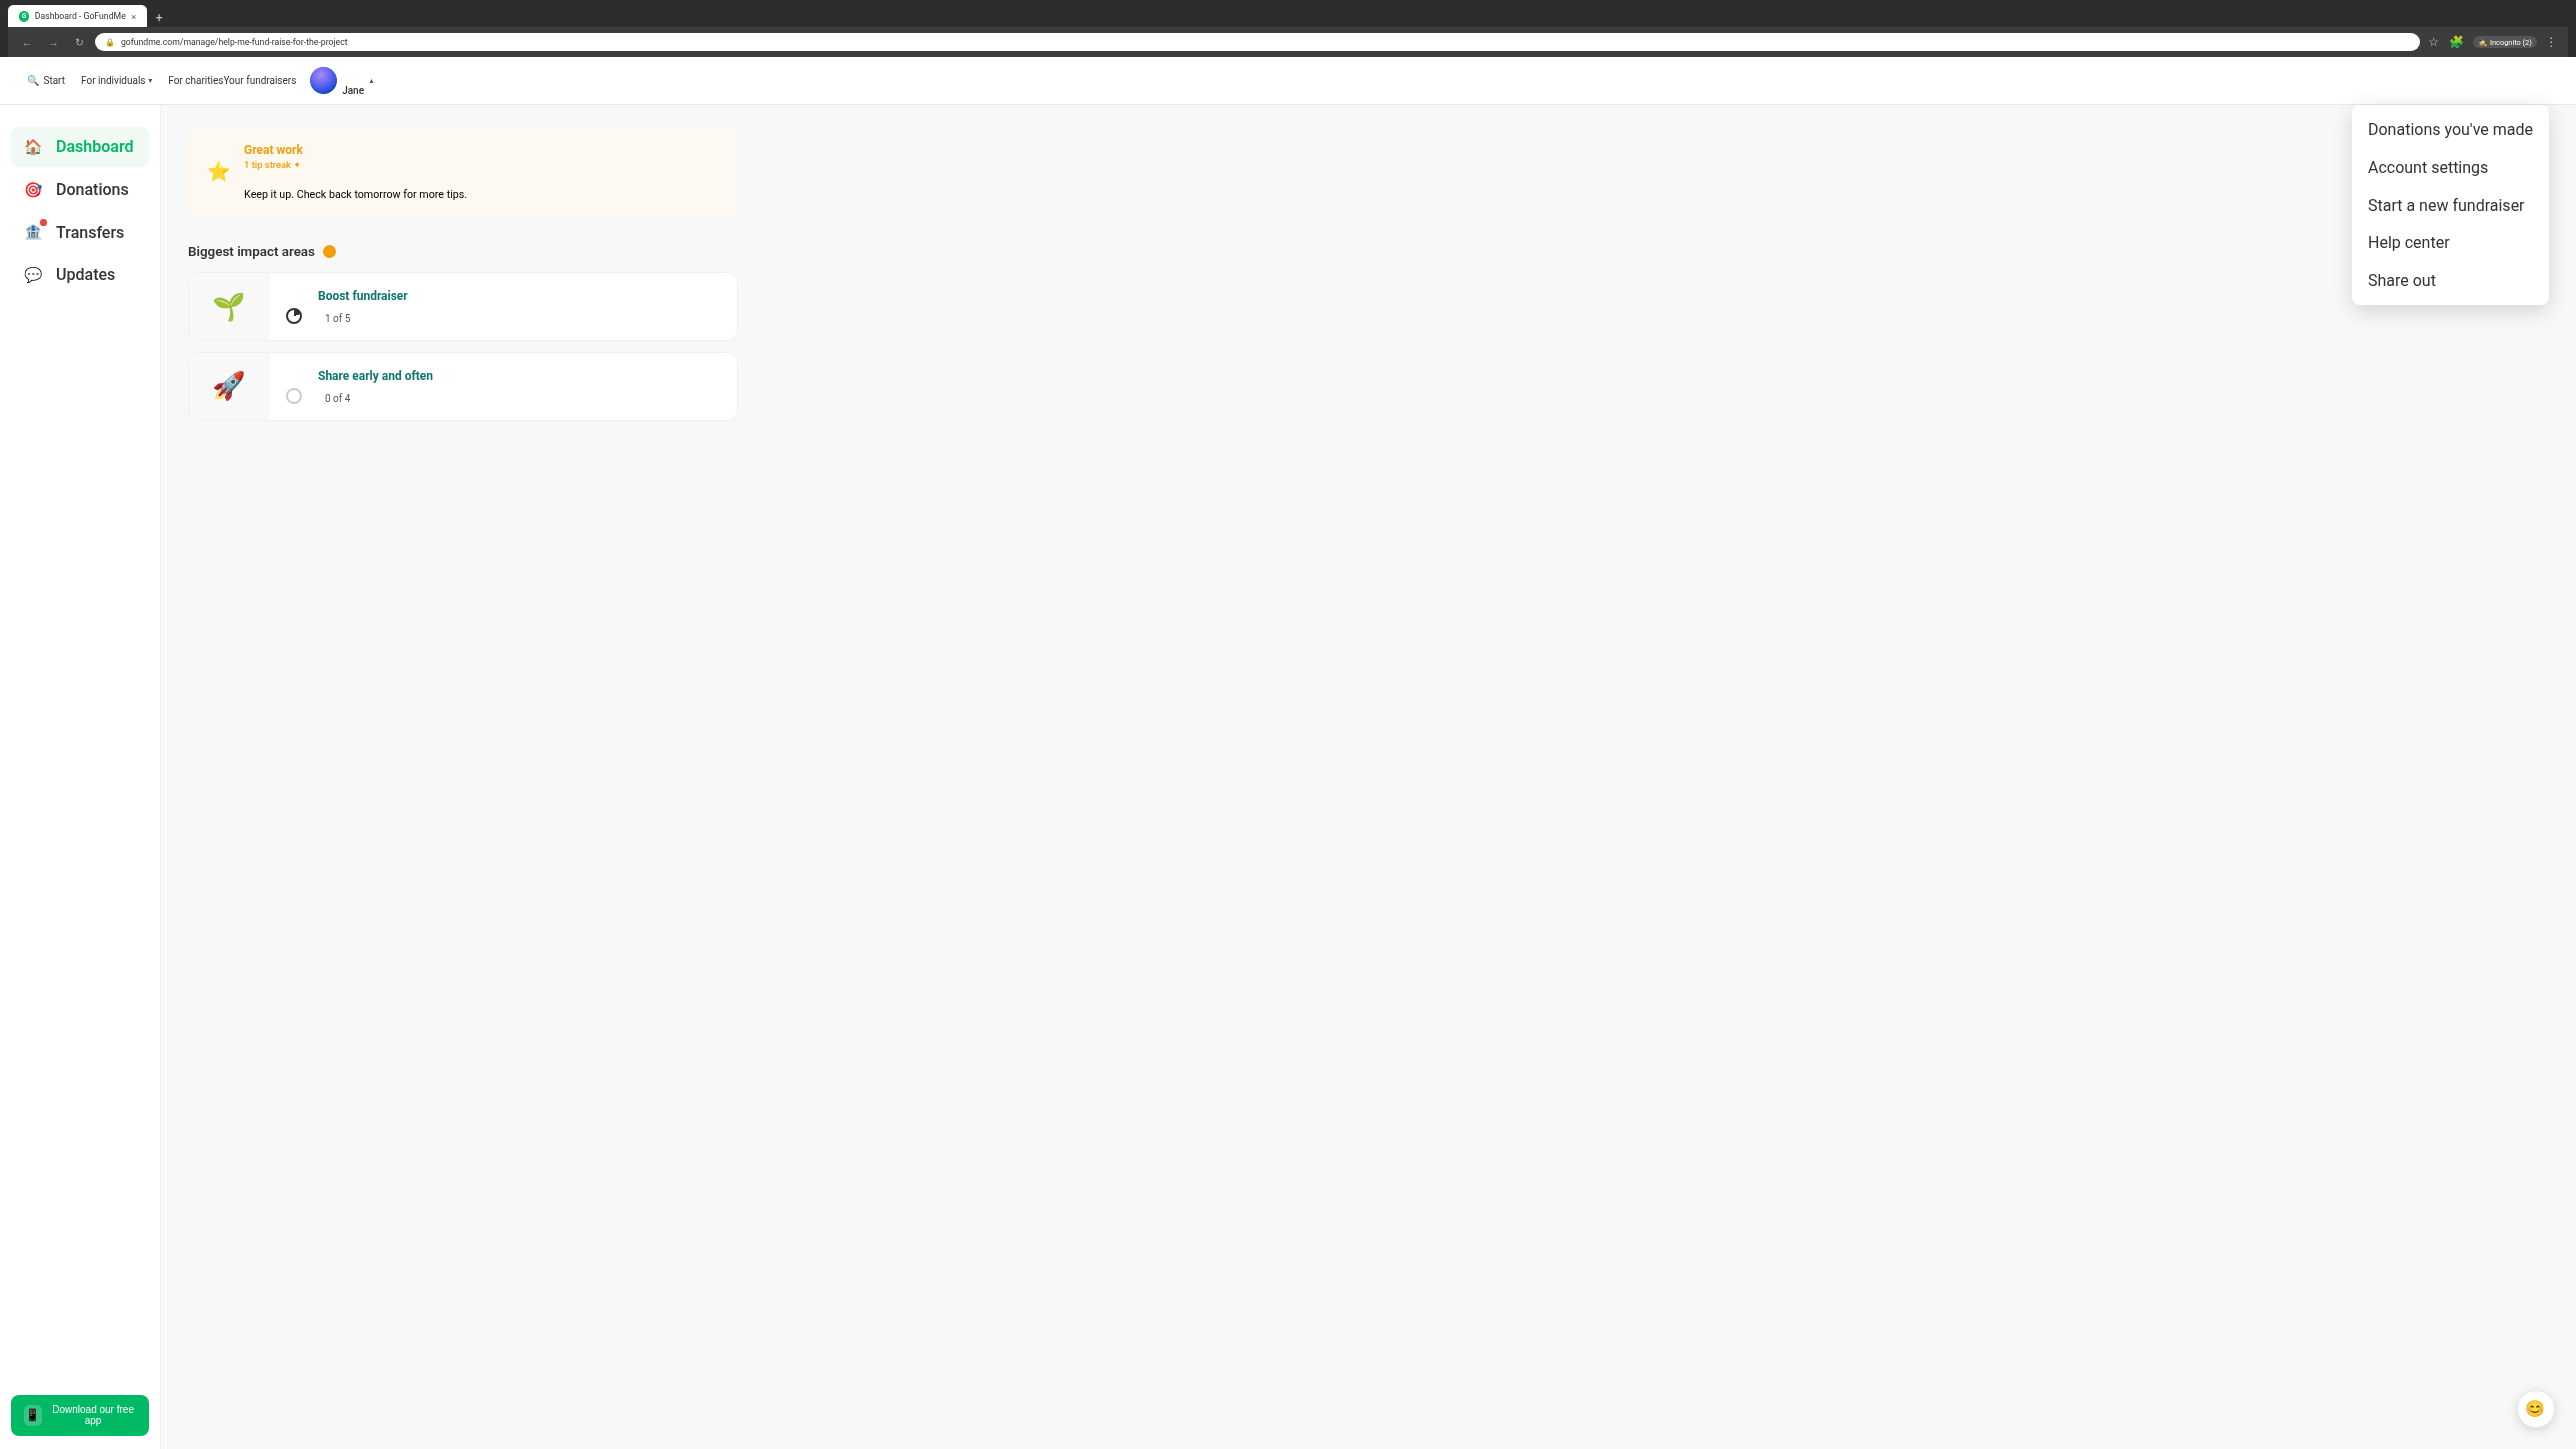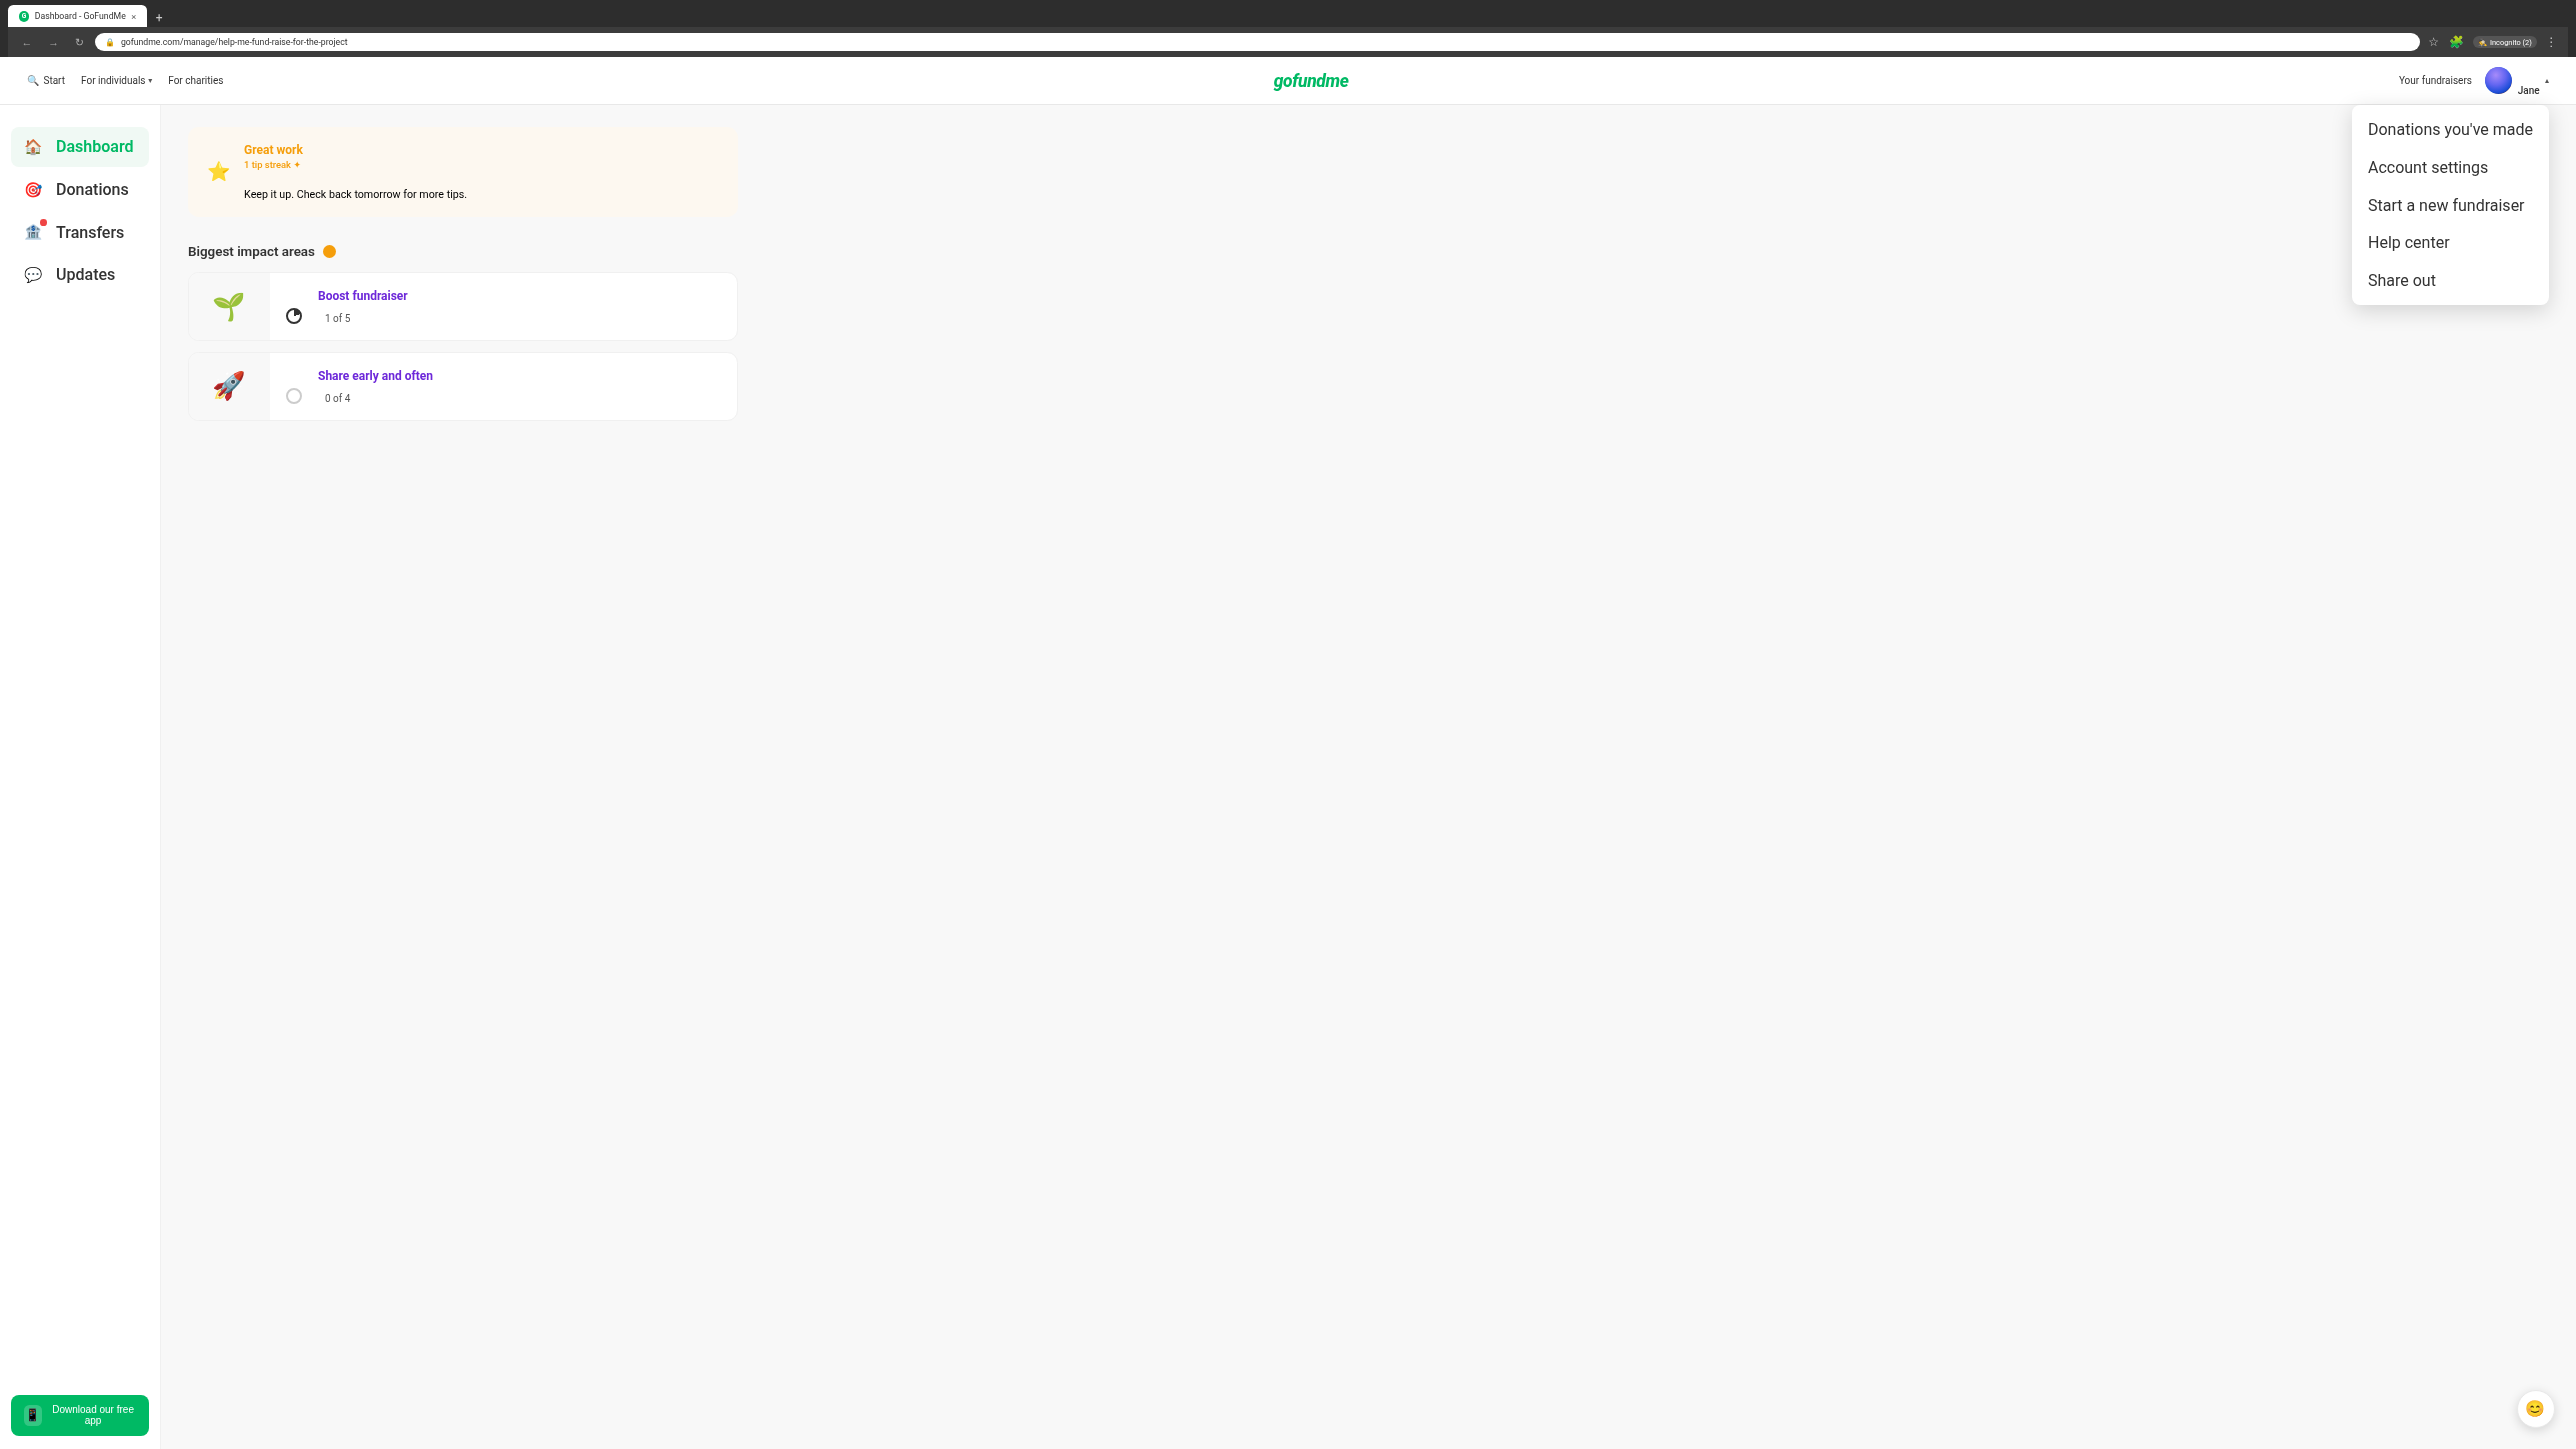--- a/index.html
+++ b/index.html
@@ -66,21 +66,21 @@
     .banner-text h3 { font-size: 12px; font-weight: 700; color: #333; margin-bottom: 17px; }
     .banner-text span { color: #f59e0b; }
 
     
     .section-title { font-size: 13.4px; font-weight: 600; color: #333; margin-bottom: 13.4px; display: flex; align-items: center; gap: 8px; }
     .orange-dot { width: 13.4px; height: 13.4px; background: #f59e0b; border-radius: 50%; display: inline-block; }
 
     .impact-card { background: #fff; border-radius: 10.7px; padding: 0; margin-bottom: 10.7px; display: flex; align-items: center; overflow: hidden; border: 0.7px solid #f0f0f0; }
     .card-icon-area { width: 81px; height: 67px; background: #f8f8f8; display: flex; align-items: center; justify-content: center; font-size: 27px; flex-shrink: 0; }
     .card-content { padding: 13.4px 16px; }
-    .card-title { font-size: 12px; font-weight: 700; color: #6d28d9; margin-bottom: 5.4px; padding-left: 32px; }
+    .card-title { font-size: 12px; font-weight: 700; color: #0f766e; margin-bottom: 5.4px; padding-left: 32px; }
     .card-progress { display: flex; align-items: flex-end; gap: 23px; }
     .progress-circle { width: 16px; height: 16px; border-radius: 50%; border: 2px solid #333; display: flex; align-items: center; justify-content: center; }
     .progress-circle.empty { border-color: #ccc; }
     .progress-label { font-size: 10px; color: #555; }
 
     
     .chat-fab { position: fixed; bottom: 21.5px; right: 21.5px; width: 38px; height: 38px; background: #fff; border-radius: 50%; box-shadow: 0 2.7px 10.7px rgba(0,0,0,0.15); display: flex; align-items: center; justify-content: center; cursor: pointer; font-size: 16px; border: 0.7px solid #e8e8e8; }
 
     
     .gfm-logo { display: flex; align-items: center; gap: 2.7px; }
@@ -128,25 +128,20 @@
     </a>
     <a class="nav-item">
       <span>For individuals</span>
       <span class="chevron">▾</span>
     </a>
     <a class="nav-item">
       <span>For charities</span>
     </a>
   </div>
 
-  <div class="logo-area">
-    <div class="gfm-logo">
-      <span class="gfm-logo-text">gofundme</span>
-    </div>
-  </div>
 
   <div class="header-right">
     <a class="your-fundraisers">Your fundraisers</a>
     <div class="user-menu">
       <div class="avatar">
         <div class="avatar-inner"></div>
       </div>
       <span class="username">Jane</span>
       <span class="chevron-up">▴</span>
     </div>

